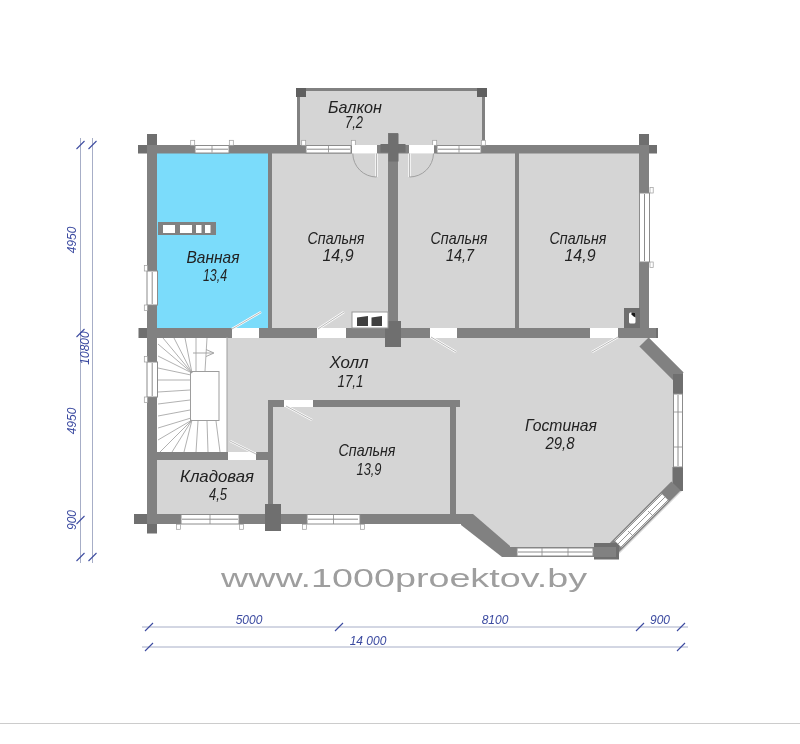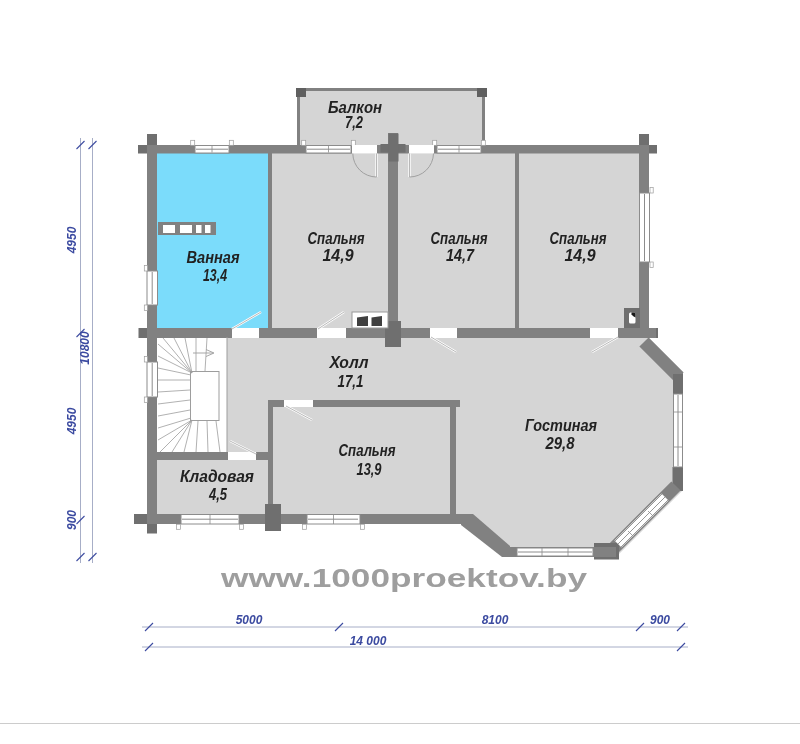--- a/index.html
+++ b/index.html
@@ -1,16 +1,16 @@
 <!DOCTYPE html>
 <html><head>
 <meta charset="utf-8">
 <style>
   html,body{margin:0;padding:0;background:#ffffff;}
-  .page{position:relative;width:800px;height:744px;background:#fff;overflow:hidden;font-weight:bold;}
+  .page{position:relative;width:800px;height:744px;background:#fff;overflow:hidden;}
   svg{display:block;}
   text{font-family:"Liberation Sans", sans-serif;}
   .room{font-style:italic;font-size:16.5px;fill:#222222;}
   .dim{font-style:italic;font-size:12px;fill:#3b4aa0;}
 </style>
 </head>
 <body>
 <div class="page">
 <svg width="800" height="744" viewBox="0 0 800 744" xmlns="http://www.w3.org/2000/svg">
 <rect x="0" y="0" width="800" height="744" fill="#ffffff"></rect>

